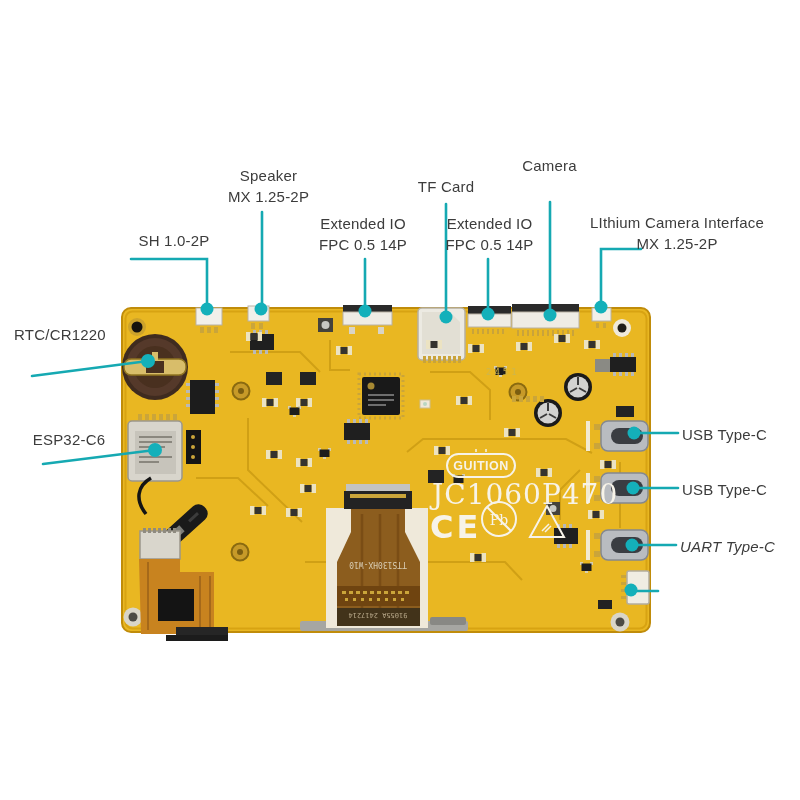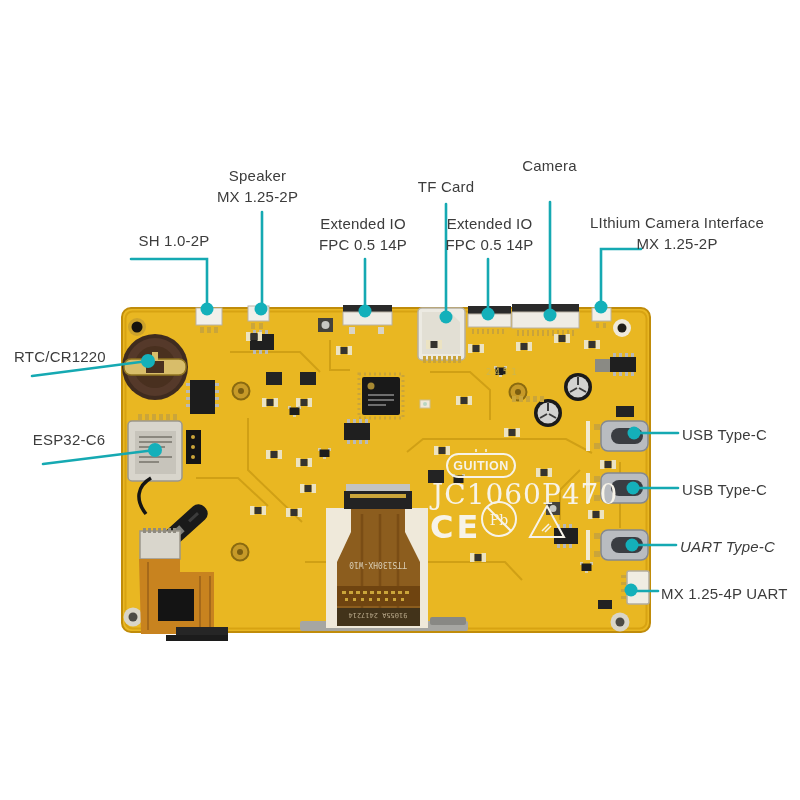--- a/index.html
+++ b/index.html
@@ -459,21 +459,21 @@
     <circle cx="601" cy="307" r="6.5"></circle>
     <circle cx="148" cy="361" r="7"></circle>
     <circle cx="155" cy="450" r="7"></circle>
     <circle cx="634" cy="433" r="6.5"></circle>
     <circle cx="633" cy="488" r="6.5"></circle>
     <circle cx="632" cy="545" r="6.5"></circle>
     <circle cx="631" cy="590" r="6.5"></circle>
   </g>
 </svg>
 
-  <div class="co center" style="left:195px;top:165px;width:125px;">
+  <div class="co center" style="left:206px;top:165px;width:125px;">
     <span>Speaker</span>
     <span>MX 1.25-2P</span>
   </div>
   <div class="co center" style="left:404px;top:176px;width:84px;">
     <span>TF Card</span>
   </div>
   <div class="co center" style="left:487px;top:155px;width:125px;">
     <span>Camera</span>
   </div>
   <div class="co center" style="left:300px;top:213px;width:126px;">
@@ -484,32 +484,29 @@
     <span>Extended IO</span>
     <span>FPC 0.5 14P</span>
   </div>
   <div class="co center" style="left:583px;top:212px;width:188px;">
     <span>LIthium Camera Interface</span>
     <span>MX 1.25-2P</span>
   </div>
   <div class="co center" style="left:132px;top:230px;width:84px;">
     <span>SH 1.0-2P</span>
   </div>
-  <div class="co center" style="left:14px;top:346px;width:92px;">
+  <div class="co center" style="left:14px;top:324px;width:92px;">
     <span>RTC/CR1220</span>
   </div>
   <div class="co center" style="left:24px;top:429px;width:90px;">
     <span>ESP32-C6</span>
   </div>
   <div class="co" style="left:682px;top:424px;width:112px;">
     <span>USB Type-C</span>
   </div>
   <div class="co" style="left:682px;top:479px;width:112px;">
     <span>USB Type-C</span>
   </div>
   <div class="co" style="left:680px;top:536px;width:112px;font-style:italic;">
     <span>UART Type-C</span>
   </div>
-  <div class="co" style="left:661px;top:583px;width:132px;">
-    <span>MX 1.25-4P UART</span>
-  </div>
 
 </div>
 
 </body></html>

